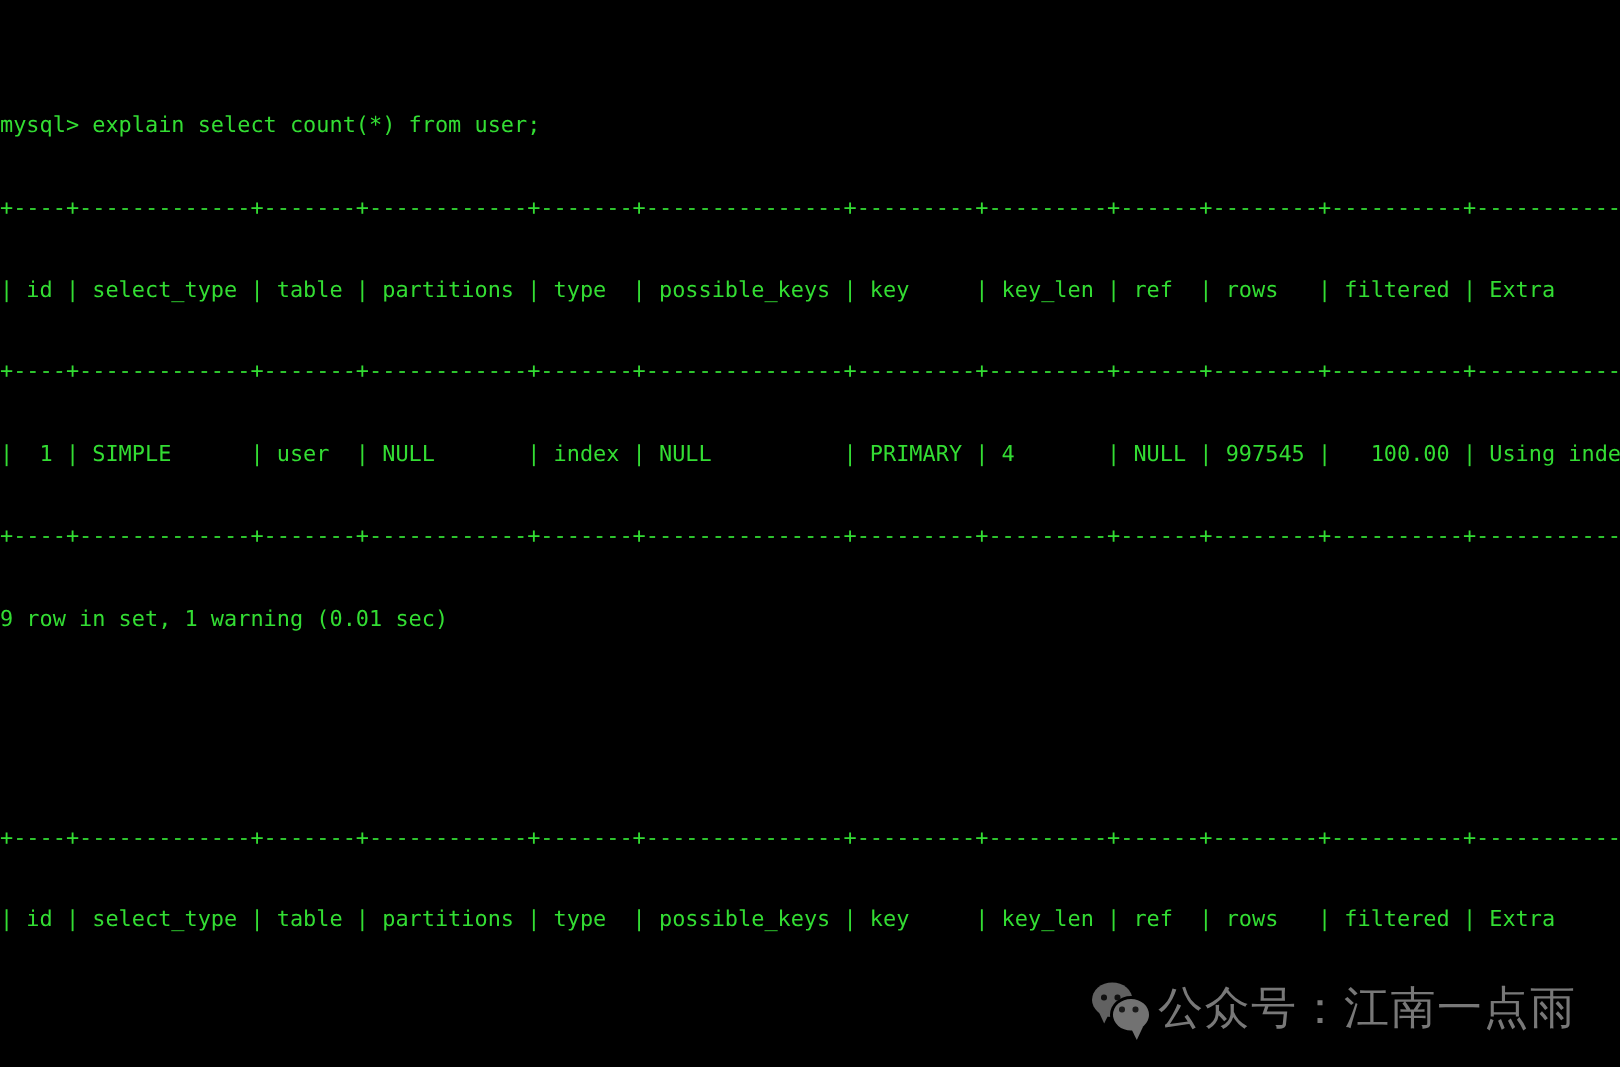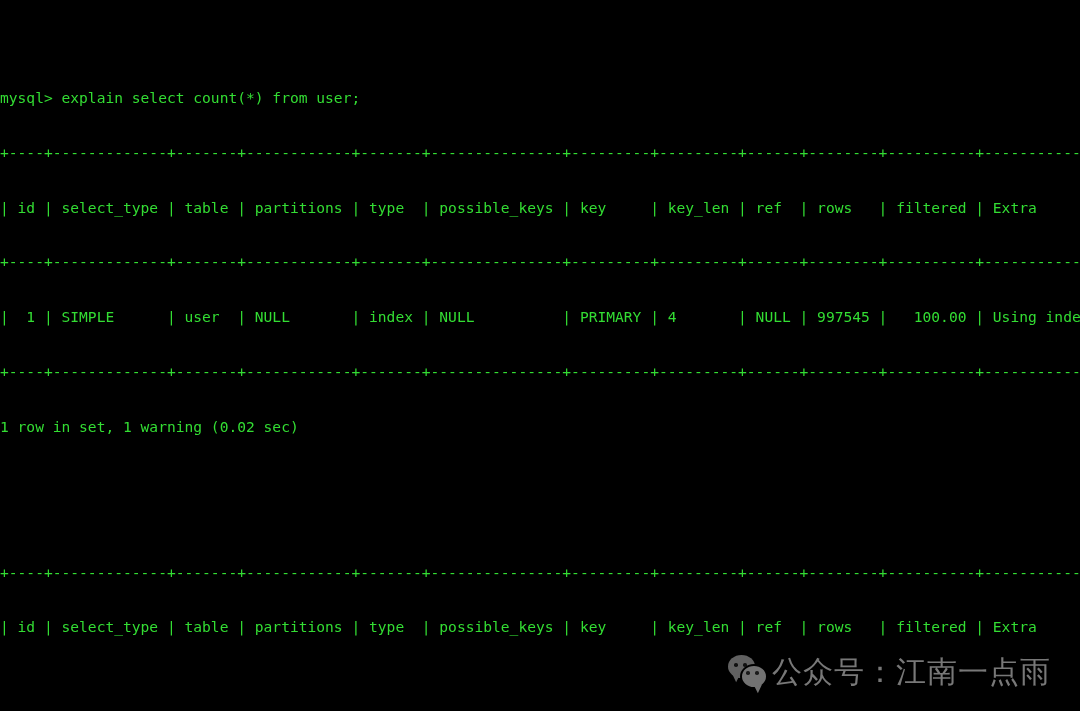--- a/index.html
+++ b/index.html
@@ -21,21 +21,21 @@
     top: 0;
     width: 1080px;
     height: 711px;
     background: #000000;
     color: #33dd33;
     font-family: "DejaVu Sans Mono", "Liberation Mono", monospace;
     font-size: 14.6px;
     line-height: 18.25px;
     letter-spacing: 0px;
     white-space: pre;
-    padding: 16px 0 0 0;
+    padding: 2px 0 0 0;
     box-sizing: border-box;
   }
   .tline {
     display: block;
     height: 18.25px;
     white-space: pre;
     font-family: "DejaVu Sans Mono", "Liberation Mono", monospace;
     color: #33dd33;
   }
   .tline.blank { color: transparent; }
@@ -127,21 +127,21 @@
 
 <div id="terminal">
 
   
   <span class="tline">mysql&gt; explain select count(*) from user;</span>
   <span class="tline">+----+-------------+-------+------------+-------+---------------+---------+---------+------+--------+----------+-------------+</span>
   <span class="tline">| id | select_type | table | partitions | type  | possible_keys | key     | key_len | ref  | rows   | filtered | Extra       |</span>
   <span class="tline">+----+-------------+-------+------------+-------+---------------+---------+---------+------+--------+----------+-------------+</span>
   <span class="tline">|  1 | SIMPLE      | user  | NULL       | index | NULL          | PRIMARY | 4       | NULL | 997545 |   100.00 | Using index |</span>
   <span class="tline">+----+-------------+-------+------------+-------+---------------+---------+---------+------+--------+----------+-------------+</span>
-  <span class="tline">1 row in set, 1 warning (0.02 sec)</span>
+  <span class="tline">9 row in set, 1 warning (0.01 sec)</span>
   <span class="tline blank"> </span>
 
   
   <span class="tline">+----+-------------+-------+------------+-------+---------------+---------+---------+------+--------+----------+-------------+</span>
   <span class="tline">| id | select_type | table | partitions | type  | possible_keys | key     | key_len | ref  | rows   | filtered | Extra       |</span>
   
   
   
   
   

